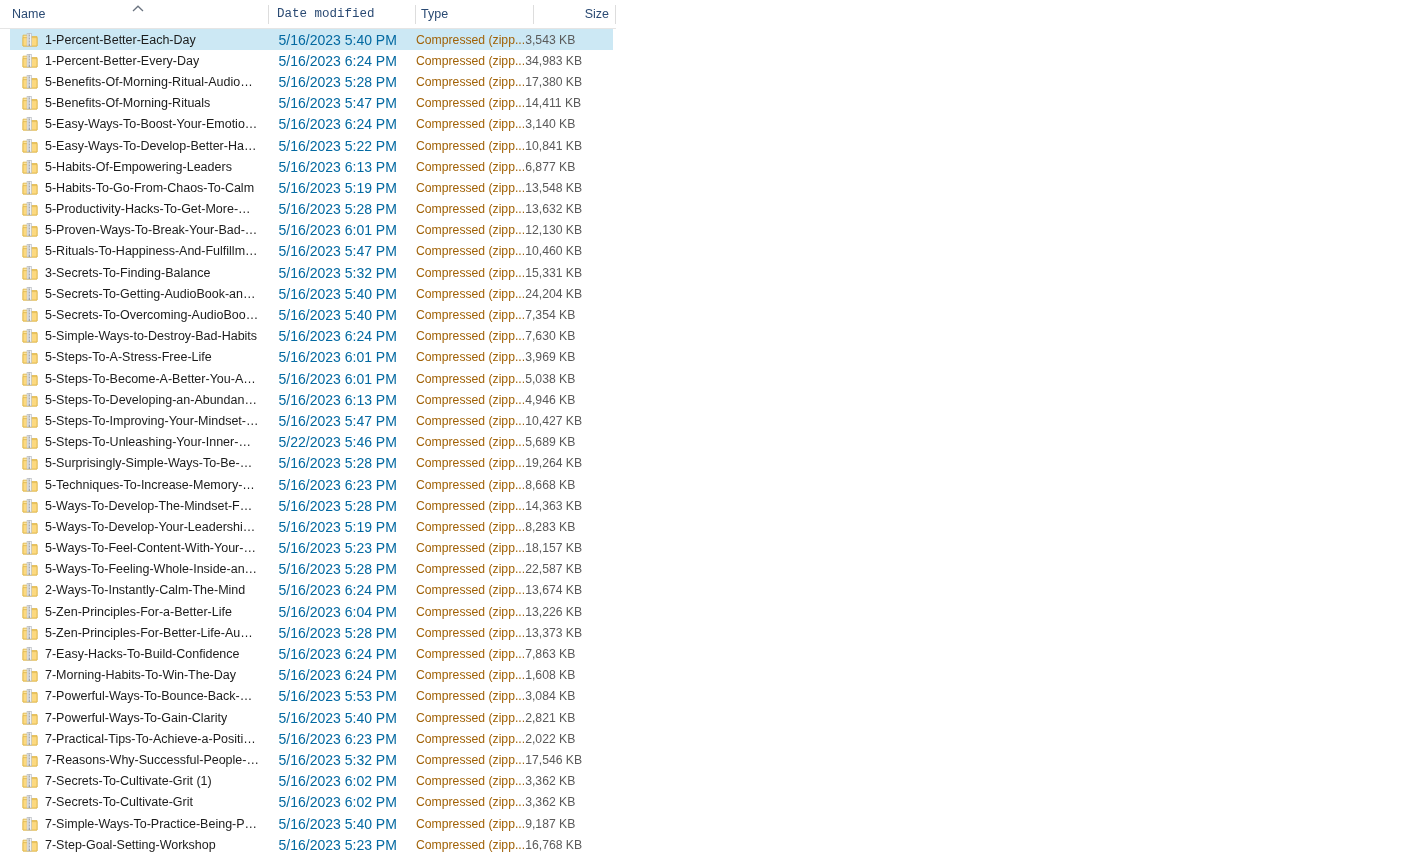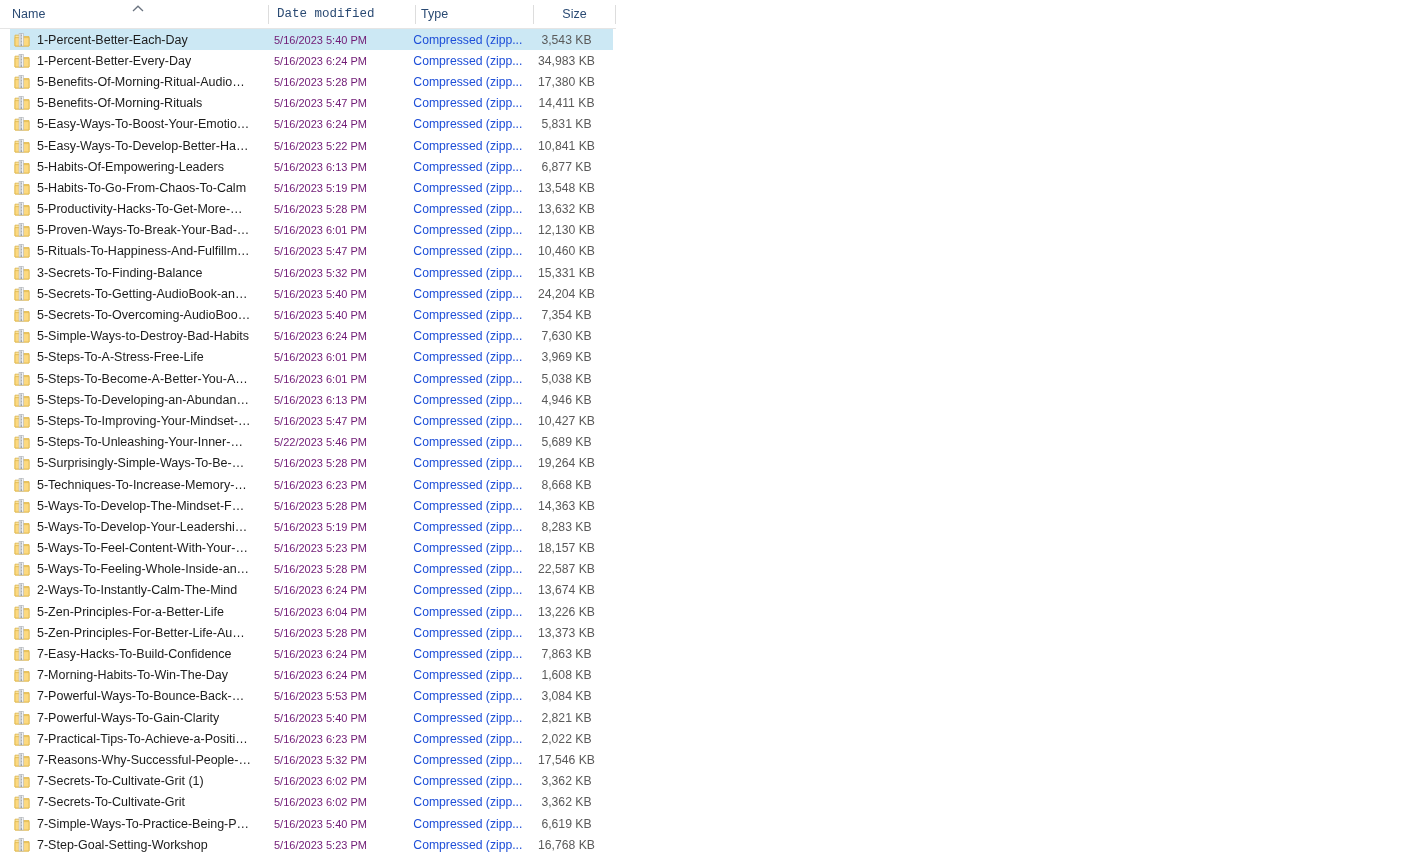--- a/index.html
+++ b/index.html
@@ -49,21 +49,21 @@
   .col-sep {
     position: absolute;
     top: 5px;
     width: 1px;
     height: 19px;
     background: #dddddd;
   }
   .col-name { left: 12px; width: 250px; }
   .col-date { left: 277px; width: 132px; font-family: Liberation Mono, monospace; }
   .col-type { left: 421px; width: 106px; }
-  .col-size { left: 540px; width: 69px; text-align: center; }
+  .col-size { left: 540px; width: 69px; text-align: right; }
 
   .sort-arrow {
     position: absolute;
     left: 131px;
     top: 4px;
     width: 14px;
     height: 10px;
     color: #5a6672;
     font-size: 11px;
     line-height: 10px;
@@ -92,54 +92,54 @@
     white-space: nowrap;
     cursor: default;
   }
   .row.selected {
     background: #cce8f4;
   }
 
   .cell-name {
     position: relative;
     width: 254px;
-    padding-left: 4px;
+    padding-left: 12px;
     display: flex;
     align-items: center;
     overflow: hidden;
     text-align: center;
   }
   .name-text {
     display: block;
     max-width: 214px;
     overflow: hidden;
     text-overflow: ellipsis;
     white-space: nowrap;
     color: #1b1b1b;
     font-size: 12.5px;
   }
 
   .cell-date {
     width: 138px;
     padding-left: 9px;
-    color: #701a75;
-    font-size: 11px;
+    color: #0369a1;
+    font-size: 14px;
     overflow: hidden;
   }
   .cell-type {
     width: 112px;
     padding-left: 3px;
-    color: #1d4ed8;
+    color: #a16207;
     font-size: 12.2px;
     overflow: hidden;
     text-overflow: ellipsis;
   }
   .cell-size {
     width: 86px;
-    text-align: center;
+    text-align: left;
     padding-right: 4px;
     color: #5a5a5a;
     font-size: 12.2px;
     overflow: hidden;
   }
 
   
   .zip-icon {
     width: 16px;
     height: 16px;
@@ -305,21 +305,21 @@
                 <rect x="6.6" y="8.4" width="1.3" height="0.7"></rect>
                 <rect x="6.6" y="9.9" width="1.3" height="0.7"></rect>
                 <rect x="6.6" y="11.4" width="1.3" height="0.7"></rect>
               </g>
             </svg>
           </span>
           <span class="name-text">5-Easy-Ways-To-Boost-Your-Emotional-I...</span>
         </div>
         <div class="cell-date">5/16/2023 6:24 PM</div>
         <div class="cell-type">Compressed (zipp...</div>
-        <div class="cell-size">5,831 KB</div>
+        <div class="cell-size">3,140 KB</div>
       </div>
       <div class="row">
         <div class="cell-name">
           <span class="zip-icon">
             <svg width="16" height="16" viewBox="0 0 16 16">
               <path d="M1 3.2 L6 3.2 L7.2 4.6 L15 4.6 L15 14 L1 14 Z" fill="#fbe4a0" stroke="#e0b74b" stroke-width="0.9" stroke-linejoin="round"></path>
               <path d="M1 5.6 L15 5.6 L15 14 L1 14 Z" fill="#fcd980" stroke="#e0b74b" stroke-width="0.8"></path>
               <rect x="5.1" y="1.6" width="4.2" height="12.4" fill="#f4f6f8" stroke="#b9bcc0" stroke-width="0.7"></rect>
               <rect x="6.5" y="1.6" width="1.5" height="12.4" fill="#9aa0a6"></rect>
               <g fill="#eceff1">
@@ -1130,21 +1130,21 @@
                 <rect x="6.6" y="8.4" width="1.3" height="0.7"></rect>
                 <rect x="6.6" y="9.9" width="1.3" height="0.7"></rect>
                 <rect x="6.6" y="11.4" width="1.3" height="0.7"></rect>
               </g>
             </svg>
           </span>
           <span class="name-text">7-Simple-Ways-To-Practice-Being-Present</span>
         </div>
         <div class="cell-date">5/16/2023 5:40 PM</div>
         <div class="cell-type">Compressed (zipp...</div>
-        <div class="cell-size">6,619 KB</div>
+        <div class="cell-size">9,187 KB</div>
       </div>
       <div class="row">
         <div class="cell-name">
           <span class="zip-icon">
             <svg width="16" height="16" viewBox="0 0 16 16">
               <path d="M1 3.2 L6 3.2 L7.2 4.6 L15 4.6 L15 14 L1 14 Z" fill="#fbe4a0" stroke="#e0b74b" stroke-width="0.9" stroke-linejoin="round"></path>
               <path d="M1 5.6 L15 5.6 L15 14 L1 14 Z" fill="#fcd980" stroke="#e0b74b" stroke-width="0.8"></path>
               <rect x="5.1" y="1.6" width="4.2" height="12.4" fill="#f4f6f8" stroke="#b9bcc0" stroke-width="0.7"></rect>
               <rect x="6.5" y="1.6" width="1.5" height="12.4" fill="#9aa0a6"></rect>
               <g fill="#eceff1">

